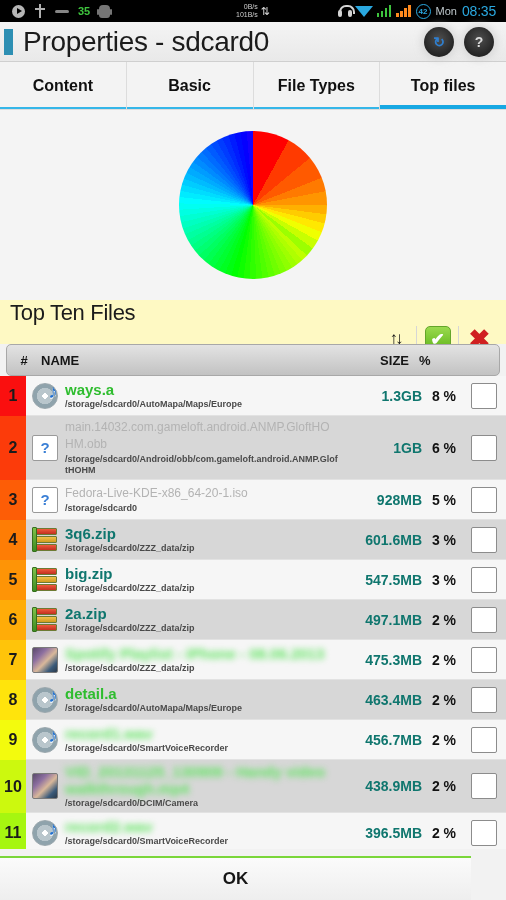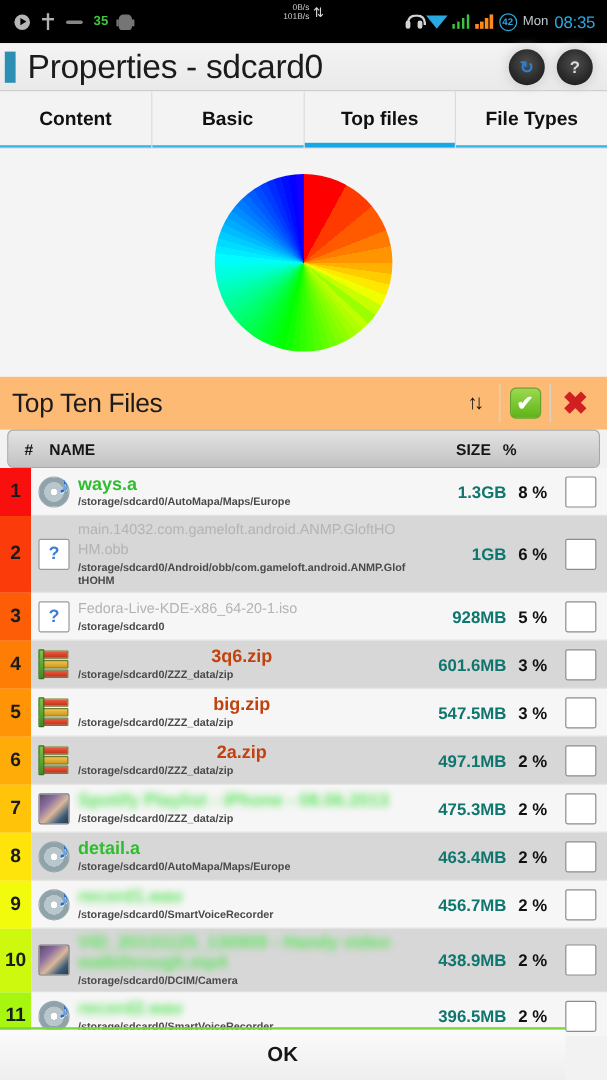--- a/index.html
+++ b/index.html
@@ -5,21 +5,21 @@
   * { margin:0; padding:0; box-sizing:border-box; }
   html,body { width:506px; height:900px; overflow:hidden; }
   body {
     font-family:"Liberation Sans", sans-serif;
     background:#f2f2f2;
     -webkit-font-smoothing:antialiased;
   }
 
   
   .statusbar {
-    height:36px; background:#000; color:#cfd8dc;
+    height:22px; background:#000; color:#cfd8dc;
     display:flex; align-items:center; padding:0 4px;
     font-size:11px; position:relative;
   }
   .sb-left { display:flex; align-items:center; gap:9px; padding-left:8px; }
   .sb-right { display:flex; align-items:center; gap:5px; margin-left:auto; padding-right:6px; }
   .sb-ico { display:inline-block; opacity:.85; }
   .ico-play { width:13px;height:13px;border-radius:50%;background:#d6d6d6; position:relative;}
   .ico-play:after{content:"";position:absolute;left:5px;top:3.2px;border-left:5px solid #000;border-top:3.4px solid transparent;border-bottom:3.4px solid transparent;}
   .ico-usb { width:12px;height:14px;position:relative;}
   .ico-usb:before{content:"";position:absolute;left:5px;top:0;width:2px;height:14px;background:#cfcfcf;}
@@ -84,21 +84,21 @@
   .tab:last-child { border-right:none; }
   .tab:after { content:""; position:absolute; left:0; right:0; bottom:0; height:2px; background:#35b6e8; }
   .tab.active:after { height:4px; background:#17a8e3; }
 
   
   .pie-area { height:190px; background:#f4f4f4; display:flex; align-items:center; justify-content:center; }
   .pie { width:148px; height:148px; border-radius:50%; }
 
   
   .list-head {
-    height:44px; display:flex; align-items:center; padding:0 6px 0 10px; background:#fdba74;
+    height:44px; display:flex; padding:0 6px 0 10px; background:#fef9c3;flex-direction:column;
   }
   .list-title { font-size:22px; color:#1b1b1b; font-weight:normal; letter-spacing:-.3px;}
   .head-tools { margin-left:auto; display:flex; align-items:stretch; height:32px; }
   .tool {
     width:42px; display:flex; align-items:center; justify-content:center;
     border-left:1px solid #d6d6d6;
   }
   .tool:first-child { border-left:none; }
   .sort-ico { font-size:17px; color:#111; letter-spacing:-3px; font-weight:bold;}
   .chk-btn {
@@ -159,21 +159,21 @@
   .ic-zip i:nth-child(3){ top:17px; background:linear-gradient(#f05a3c,#c03020); }
   .ic-zip b { position:absolute; left:0px; top:0px; width:5px; height:25px;
               background:linear-gradient(#7fc24a,#3e8b22); border:1px solid #36701c; border-radius:1px;}
   
   .ic-photo { background:linear-gradient(135deg,#5a4a6b 0%,#8d6fa0 30%,#d9b89a 55%,#3a5a7a 80%,#2b3a4a 100%);
               border:1.5px solid #7a7a7a; border-radius:2px; }
 
   .fileinfo { flex:1; min-width:0; padding-right:6px; }
   .fname { font-size:15px; font-weight:bold; line-height:17px; word-break:break-all; }
   .fname.green { color:#2fbd2f; }
-  .fname.yellow { color:#c2410c;text-align:center; }
+  .fname.yellow { color:#0f766e; }
   .fname.gray { color:#b3b3b3; font-weight:normal; font-size:12px; }
   .fname.blur { color:#5ee45e; filter:blur(3px); font-weight:bold; }
   .fpath { font-size:9px; color:#4a4a4a; line-height:11px; margin-top:1px; word-break:break-all;font-weight:bold; }
   .fsize { width:78px; flex:0 0 78px; text-align:right; font-size:14px; font-weight:bold; color:#0f766e; }
   .fpct  { width:40px; flex:0 0 40px; text-align:right; font-size:14px; font-weight:bold; color:#111; padding-right:6px;}
   .fchk  { width:44px; flex:0 0 44px; display:flex; align-items:center; justify-content:center; }
   .fchk .box { width:26px;height:26px;border:1.5px solid #8c8c8c;background:#fff;border-radius:2px;}
 
   
   .footer {
@@ -238,25 +238,25 @@
   </div>
 </div>
 
 <div class="tabs">
   <div class="tab">
       <span>Content</span>
     </div>
   <div class="tab">
       <span>Basic</span>
     </div>
+  <div class="tab">
+      <span>File Types</span>
+    </div>
   <div class="tab active">
       <span>Top files</span>
-    </div>
-  <div class="tab">
-      <span>File Types</span>
     </div>
 </div>
 
 <div class="pie-area">
   <div class="pie" id="pie" style="background: conic-gradient(rgb(255, 0, 0) 0deg, rgb(255, 0, 0) 28.8deg, rgb(255, 58, 0) 28.8deg, rgb(255, 58, 0) 50.4deg, rgb(255, 90, 0) 50.4deg, rgb(255, 90, 0) 68.4deg, rgb(255, 122, 0) 68.4deg, rgb(255, 122, 0) 79.2deg, rgb(255, 149, 0) 79.2deg, rgb(255, 149, 0) 90deg, rgb(255, 176, 0) 90deg, rgb(255, 176, 0) 97.2deg, rgb(255, 204, 0) 97.2deg, rgb(255, 204, 0) 104.4deg, rgb(255, 232, 0) 104.4deg, rgb(255, 232, 0) 111.6deg, rgb(240, 255, 0) 111.6deg, rgb(240, 255, 0) 118.8deg, rgb(200, 255, 0) 118.8deg, rgb(200, 255, 0) 126deg, rgb(156, 255, 0) 126deg, rgb(156, 255, 0) 133.2deg, rgb(191, 255, 0) 133.2deg, rgb(191, 255, 0) 138.13deg, rgb(175, 255, 0) 138.13deg, rgb(175, 255, 0) 143.06deg, rgb(159, 255, 0) 143.06deg, rgb(159, 255, 0) 147.99deg, rgb(143, 255, 0) 147.99deg, rgb(143, 255, 0) 152.92deg, rgb(127, 255, 0) 152.92deg, rgb(127, 255, 0) 157.85deg, rgb(111, 255, 0) 157.85deg, rgb(111, 255, 0) 162.78deg, rgb(95, 255, 0) 162.78deg, rgb(95, 255, 0) 167.71deg, rgb(79, 255, 0) 167.71deg, rgb(79, 255, 0) 172.64deg, rgb(63, 255, 0) 172.64deg, rgb(63, 255, 0) 177.57deg, rgb(47, 255, 0) 177.57deg, rgb(47, 255, 0) 182.5deg, rgb(31, 255, 0) 182.5deg, rgb(31, 255, 0) 187.43deg, rgb(14, 255, 0) 187.43deg, rgb(14, 255, 0) 192.37deg, rgb(0, 255, 1) 192.37deg, rgb(0, 255, 1) 197.3deg, rgb(0, 255, 17) 197.3deg, rgb(0, 255, 17) 202.23deg, rgb(0, 255, 34) 202.23deg, rgb(0, 255, 34) 207.16deg, rgb(0, 255, 50) 207.16deg, rgb(0, 255, 50) 212.09deg, rgb(0, 255, 65) 212.09deg, rgb(0, 255, 65) 217.02deg, rgb(0, 255, 82) 217.02deg, rgb(0, 255, 82) 221.95deg, rgb(0, 255, 98) 221.95deg, rgb(0, 255, 98) 226.88deg, rgb(0, 255, 114) 226.88deg, rgb(0, 255, 114) 231.81deg, rgb(0, 255, 130) 231.81deg, rgb(0, 255, 130) 236.74deg, rgb(0, 255, 146) 236.74deg, rgb(0, 255, 146) 241.67deg, rgb(0, 255, 162) 241.67deg, rgb(0, 255, 162) 246.6deg, rgb(0, 255, 178) 246.6deg, rgb(0, 255, 178) 251.53deg, rgb(0, 255, 194) 251.53deg, rgb(0, 255, 194) 256.46deg, rgb(0, 255, 210) 256.46deg, rgb(0, 255, 210) 261.39deg, rgb(0, 255, 226) 261.39deg, rgb(0, 255, 226) 266.32deg, rgb(0, 255, 242) 266.32deg, rgb(0, 255, 242) 271.25deg, rgb(0, 252, 255) 271.25deg, rgb(0, 252, 255) 276.18deg, rgb(0, 235, 255) 276.18deg, rgb(0, 235, 255) 281.11deg, rgb(0, 220, 255) 281.11deg, rgb(0, 220, 255) 286.04deg, rgb(0, 204, 255) 286.04deg, rgb(0, 204, 255) 290.97deg, rgb(0, 187, 255) 290.97deg, rgb(0, 187, 255) 295.9deg, rgb(0, 171, 255) 295.9deg, rgb(0, 171, 255) 300.83deg, rgb(0, 156, 255) 300.83deg, rgb(0, 156, 255) 305.77deg, rgb(0, 139, 255) 305.77deg, rgb(0, 139, 255) 310.7deg, rgb(0, 123, 255) 310.7deg, rgb(0, 123, 255) 315.63deg, rgb(0, 107, 255) 315.63deg, rgb(0, 107, 255) 320.56deg, rgb(0, 91, 255) 320.56deg, rgb(0, 91, 255) 325.49deg, rgb(0, 75, 255) 325.49deg, rgb(0, 75, 255) 330.42deg, rgb(0, 59, 255) 330.42deg, rgb(0, 59, 255) 335.35deg, rgb(0, 43, 255) 335.35deg, rgb(0, 43, 255) 340.28deg, rgb(0, 27, 255) 340.28deg, rgb(0, 27, 255) 345.21deg, rgb(0, 11, 255) 345.21deg, rgb(0, 11, 255) 350.14deg, rgb(5, 0, 255) 350.14deg, rgb(5, 0, 255) 355.07deg, rgb(21, 0, 255) 355.07deg, rgb(21, 0, 255) 360deg);"></div>
 </div>
 
 <div class="list-head">
   <div class="list-title">Top Ten Files</div>
   <div class="head-tools">

